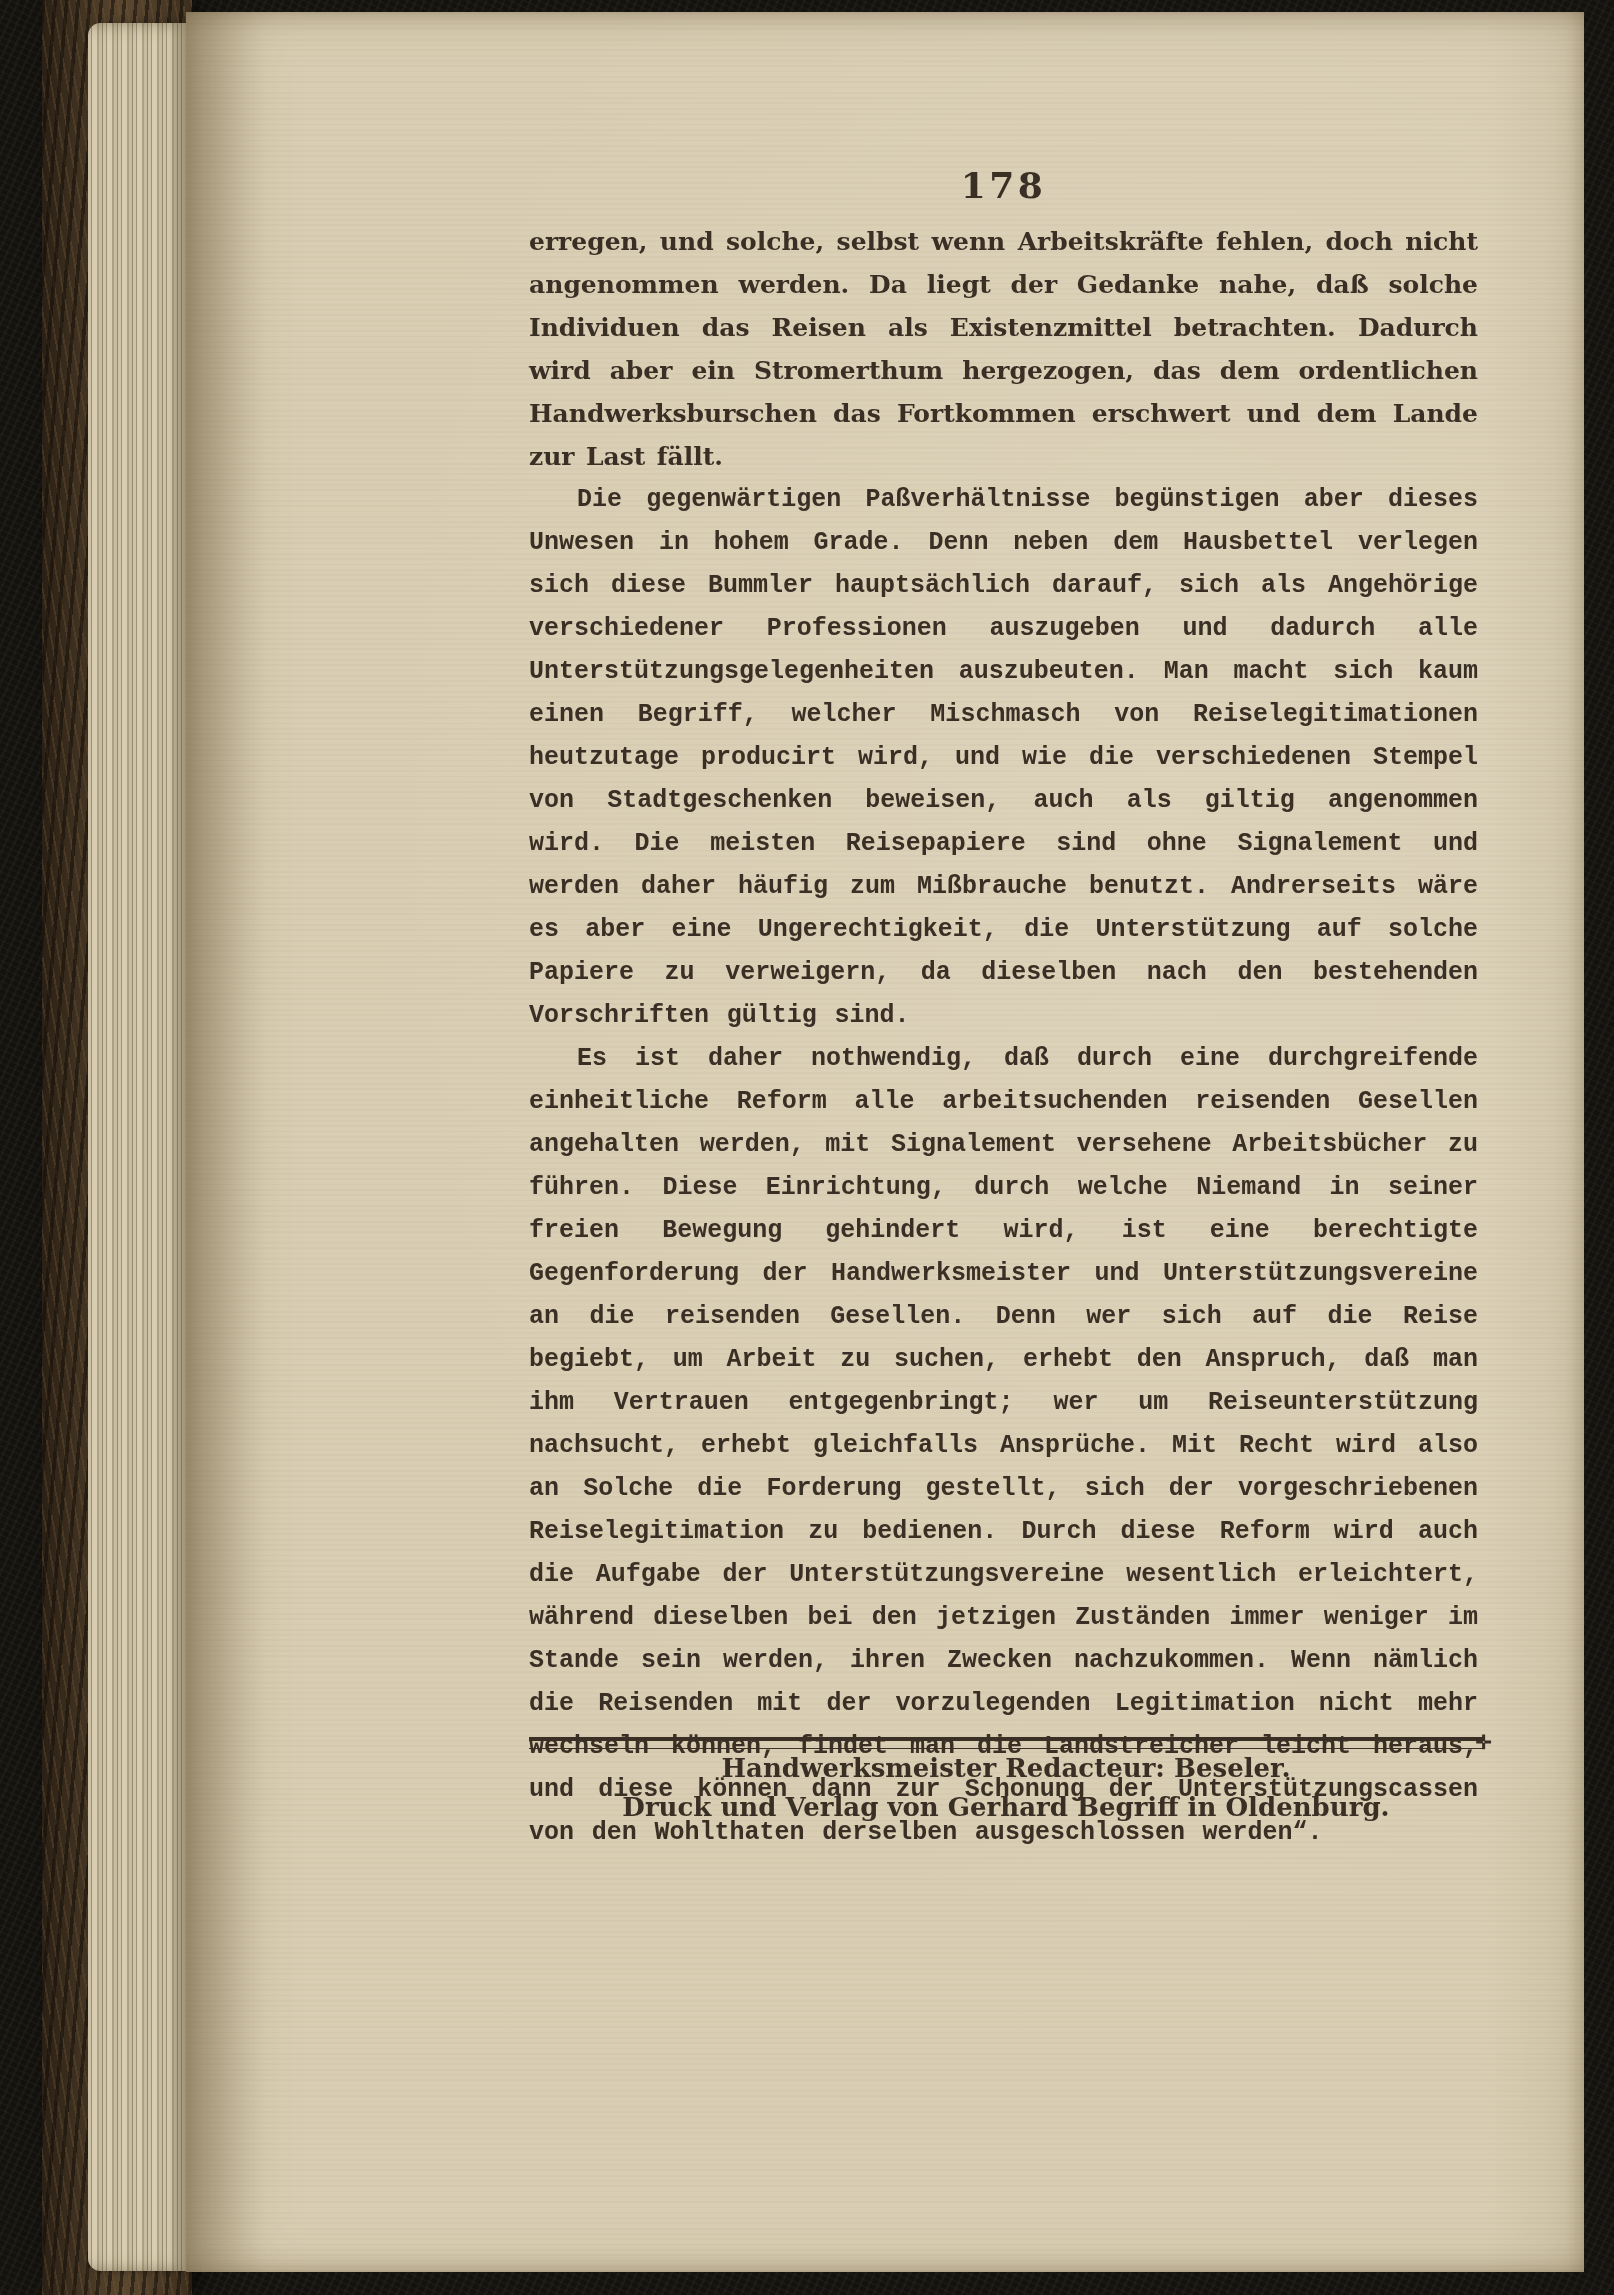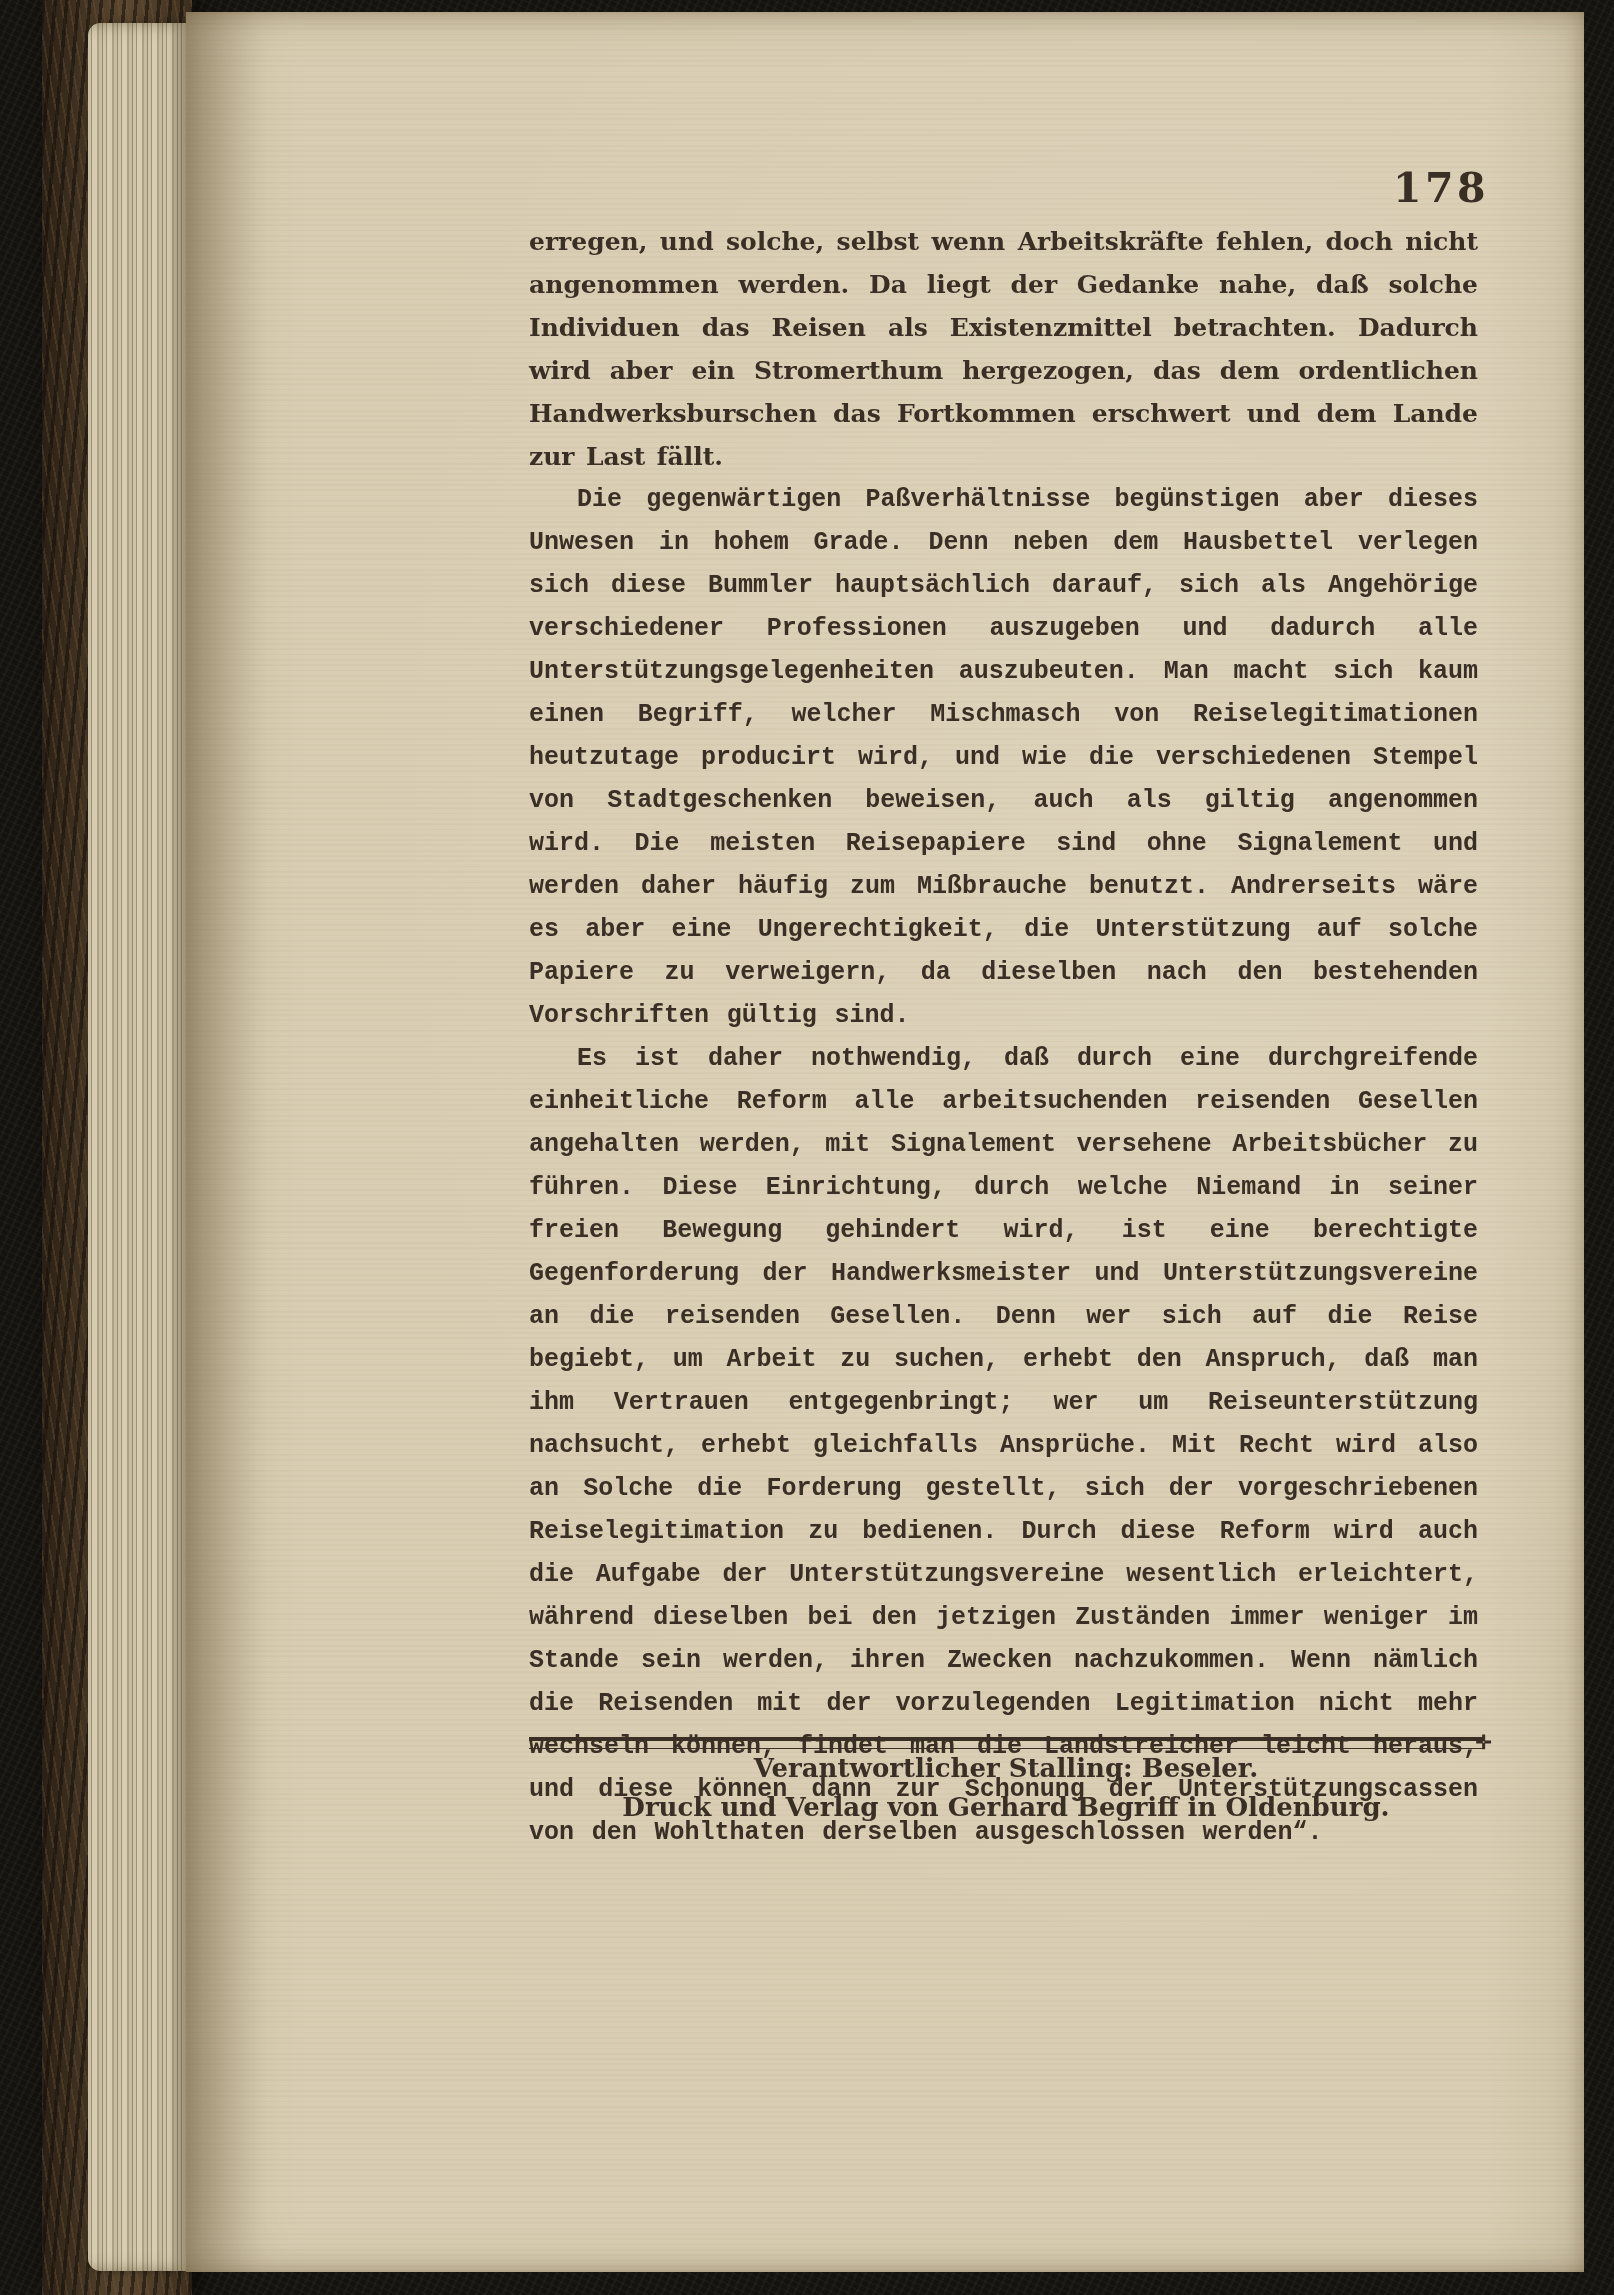--- a/index.html
+++ b/index.html
@@ -52,23 +52,23 @@
       linear-gradient(90deg, var(--paper_dark) 0, var(--paper) 80px, var(--paper) 93%, #cdc2a6 100%),
       var(--paper);
     box-shadow:
       inset 62px 0 80px -40px rgba(90,70,40,.55),
       inset 0 16px 31px -22px rgba(90,70,40,.5),
       inset 0 -16px 31px -22px rgba(90,70,40,.45),
       inset -17.7px 0 35px -25px rgba(90,70,40,.5);
   }
   .page-number{
     position:absolute;
-    left:354px; top:152px; width:949px;
-    text-align:right;
-    font-size:41px;
+    left:343px; top:152px; width:949px;
+    text-align:center;
+    font-size:36px;
     letter-spacing:3.5px;
     color:var(--ink);
     font-weight:700;
   }
   .text-block{
     position:absolute;
     left:343px; top:208px; width:949px;
     color:var(--ink);
     font-size:25px;
     line-height:43px;
@@ -115,17 +115,17 @@
   <div class="text-block">
     <p>erregen, und solche, selbst wenn Arbeitskräfte fehlen, doch nicht angenommen werden.  Da liegt der Gedanke nahe, daß solche Individuen das Reisen als Existenzmittel betrachten.  Dadurch wird aber ein Stromerthum hergezogen, das dem ordentlichen Handwerksburschen das Fortkommen erschwert und dem Lande zur Last fällt.</p>
     <p>Die gegenwärtigen Paßverhältnisse begünstigen aber dieses Unwesen in hohem Grade.  Denn neben dem Hausbettel verlegen sich diese Bummler hauptsächlich darauf, sich als Angehörige verschiedener Professionen auszugeben und dadurch alle Unterstützungsgelegenheiten auszubeuten.  Man macht sich kaum einen Begriff, welcher Mischmasch von Reiselegitimationen heutzutage producirt wird, und wie die verschiedenen Stempel von Stadtgeschenken beweisen, auch als giltig angenommen wird. Die meisten Reisepapiere sind ohne Signalement und werden daher häufig zum Mißbrauche benutzt.  Andrerseits wäre es aber eine Ungerechtigkeit, die Unterstützung auf solche Papiere zu verweigern, da dieselben nach den bestehenden Vorschriften gültig sind.</p>
     <p>Es ist daher nothwendig, daß durch eine durchgreifende einheitliche Reform alle arbeitsuchenden reisenden Gesellen angehalten werden, mit Signalement versehene Arbeitsbücher zu führen.  Diese Einrichtung, durch welche Niemand in seiner freien Bewegung gehindert wird, ist eine berechtigte Gegenforderung der Handwerksmeister und Unterstützungsvereine an die reisenden Gesellen.  Denn wer sich auf die Reise begiebt, um Arbeit zu suchen, erhebt den Anspruch, daß man ihm Vertrauen entgegenbringt; wer um Reiseunterstützung nachsucht, erhebt gleichfalls Ansprüche.  Mit Recht wird also an Solche die Forderung gestellt, sich der vorgeschriebenen Reiselegitimation zu bedienen.  Durch diese Reform wird auch die Aufgabe der Unterstützungsvereine wesentlich erleichtert, während dieselben bei den jetzigen Zuständen immer weniger im Stande sein werden, ihren Zwecken nachzukommen.  Wenn nämlich die Reisenden mit der vorzulegenden Legitimation nicht mehr wechseln können, findet man die Landstreicher leicht heraus, und diese können dann zur Schonung der Unterstützungscassen von den Wohlthaten derselben ausgeschlossen werden“.</p>
   </div>
 
   <div class="colophon">
     <div class="rule">
       <span class="ornament">✛</span>
     </div>
-    <div class="colophon-line">Verantwortlicher Stalling: Beseler.</div>
+    <div class="colophon-line">Handwerksmeister Redacteur: Beseler.</div>
     <div class="colophon-line">Druck und Verlag von Gerhard Begriff in Oldenburg.</div>
   </div>
 </div>
 
 
 </body></html>

